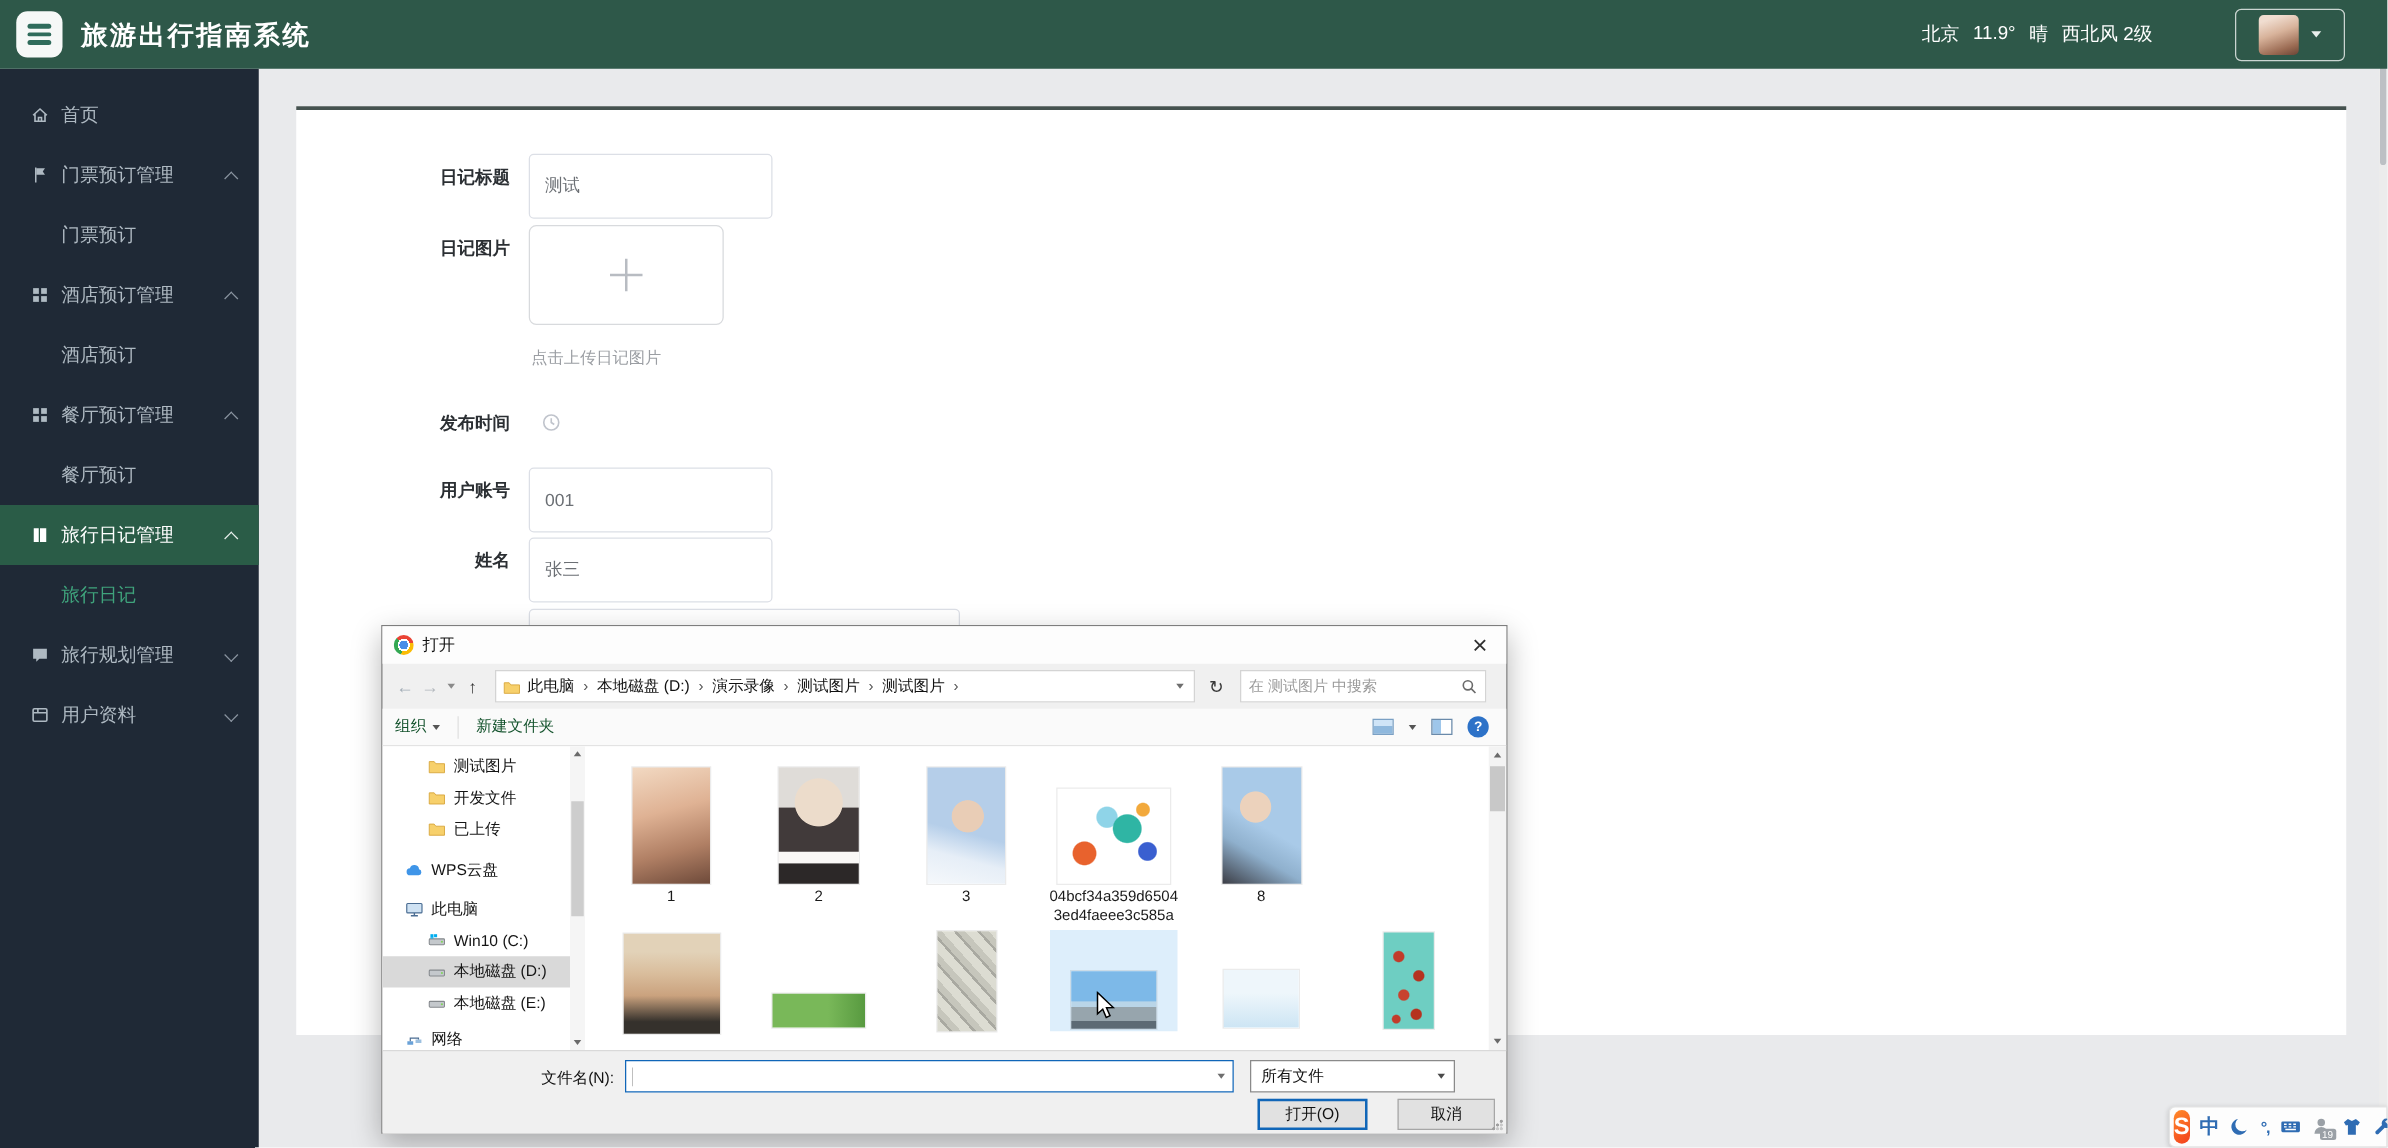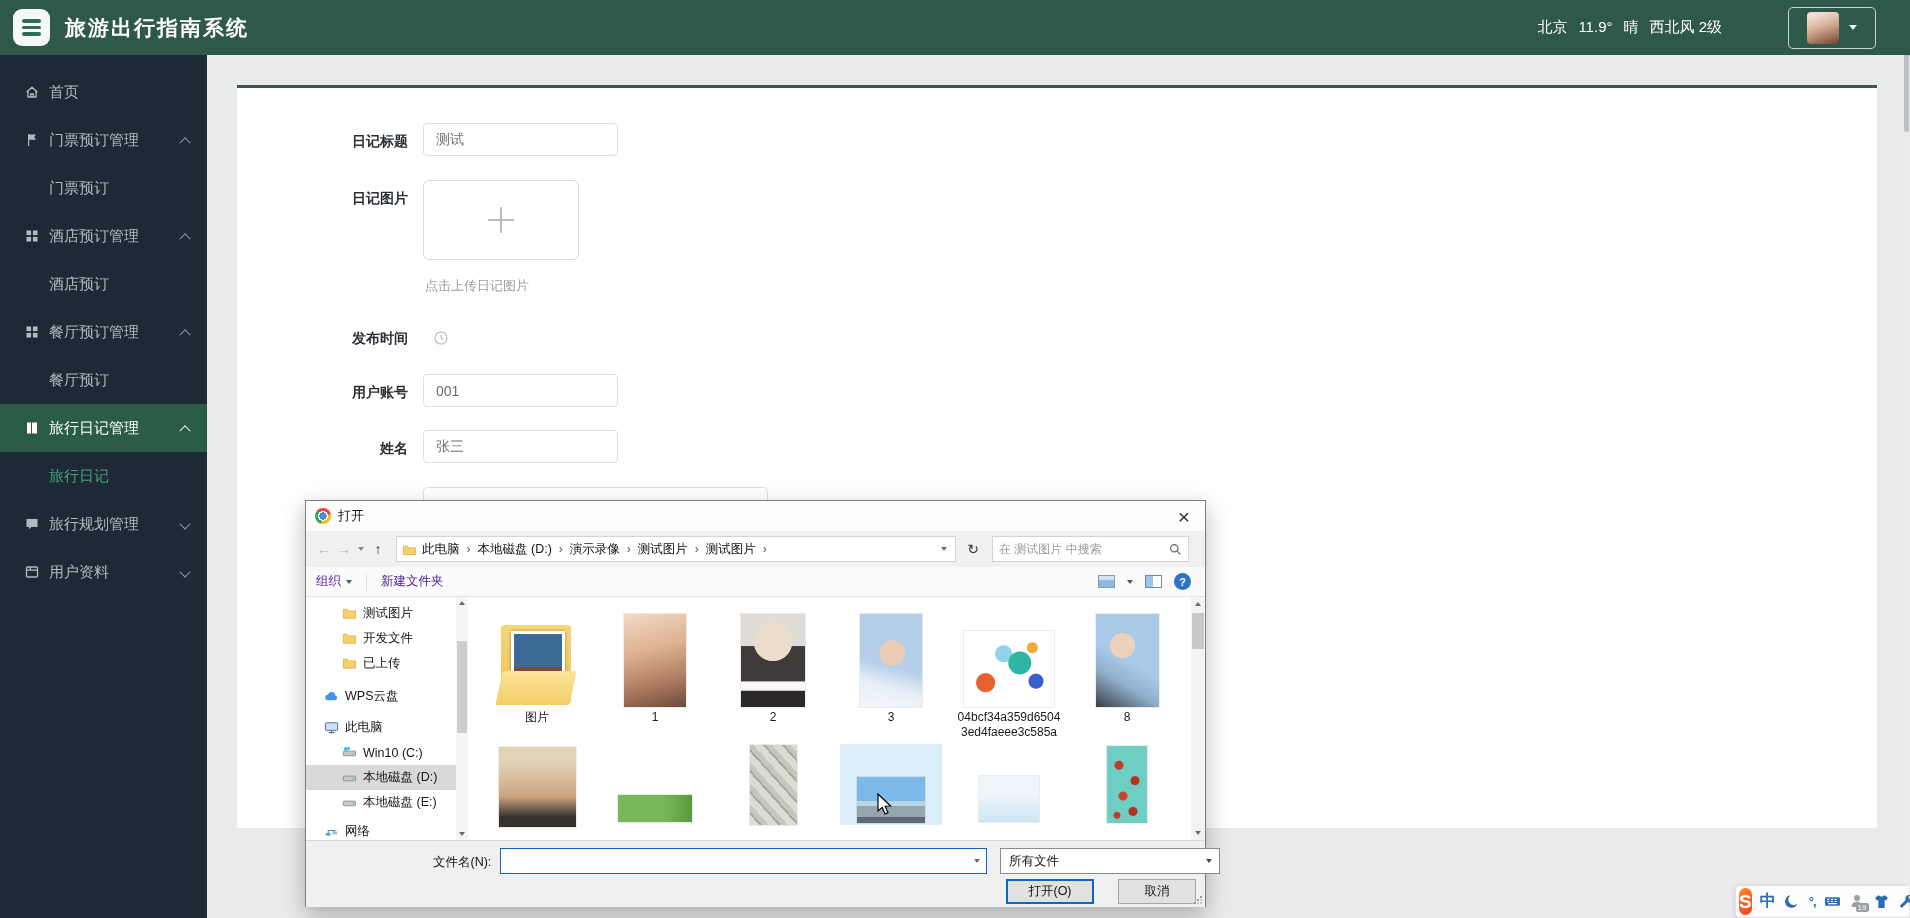--- a/index.html
+++ b/index.html
@@ -37,21 +37,21 @@
     margin-left:auto; }
   .chev.up { transform:rotate(-135deg) translate(-2px,-2px); }
   .chev.down { transform:rotate(45deg); }
   .active-parent .chev { border-color:#e8efec; }
 
   
   .card { position:absolute; left:237px; top:85px; width:1640px; height:743px;
     background:#ffffff; border-top:3px solid #45524f; z-index:1; }
   .f-label { position:absolute; left:46px; width:125px; text-align:right;
     font-size:14px; font-weight:700; color:#2b2f33; }
-  .f-input { position:absolute; left:186px; height:33px; background:#fff;
+  .f-input { position:absolute; left:186px; height:52px; background:#fff;
     border:1px solid #dcdfe6; border-radius:4px; font-size:14px; color:#6b6f74;
     padding:0 12px; font-family:inherit; outline:none; }
   .upload-box { position:absolute; left:186px; top:92px; width:156px; height:80px;
     border:1px solid #d8dadd; border-radius:6px; cursor:pointer; }
   .plus { position:absolute; left:50%; top:50%; width:26px; height:26px; transform:translate(-50%,-50%); }
   .plus::before, .plus::after { content:""; position:absolute; background:#b8bcc2; }
   .plus::before { left:12px; top:0; width:2px; height:26px; }
   .plus::after { left:0; top:12px; width:26px; height:2px; }
   .hint { position:absolute; left:188px; top:189px; font-size:13px; color:#9b9ea3; }
   .time-input { padding-left:32px; }
@@ -88,21 +88,21 @@
     border-left:3.5px solid transparent; border-right:3.5px solid transparent; border-top:4.5px solid #6e6e6e; }
   .b-refresh { margin-left:6px; width:22px; }
   .b-refresh::before { content:"↻"; color:#3a3a3a; font-size:14px; }
   .search-box { margin-left:8px; width:197px; height:26px; background:#fff; border:1px solid #d4d4d4;
     display:flex; align-items:center; padding:0 6px; }
   .search-box input { flex:1; border:none; outline:none; font-size:12px; color:#333;
     font-family:inherit; background:transparent; }
   .search-box input::placeholder { color:#9a9a9a; }
 
   .dlg-toolbar { position:relative; height:30px; display:flex; align-items:center;
-    background:#fafafa; border-bottom:1px solid #e3e3e3; font-size:12.5px; color:#4c1d95; }
+    background:#fafafa; border-bottom:1px solid #e3e3e3; font-size:12.5px; color:#14532d; }
   .tb-btn { display:flex; align-items:center; gap:5px; padding:0 10px; height:100%; cursor:pointer; }
   .tb-caret { width:0; height:0; border-left:3.5px solid transparent; border-right:3.5px solid transparent;
     border-top:4px solid #555; }
   .tb-sep { width:1px; height:18px; background:#e0e0e0; margin:0 4px; }
   .tb-right { position:absolute; right:14px; top:0; height:100%; display:flex; align-items:center; gap:12px; }
   .ico-view { width:17px; height:13px; border:1px solid #7aa0c4;
     background:linear-gradient(180deg,#cfe4f7 40%,#8fb8dd 41%); }
   .ico-pane { width:17px; height:13px; border:1px solid #6a8aaa;
     background:linear-gradient(90deg,#9ec6ea 0 45%,#ffffff 45%); }
   .ico-help { width:17px; height:17px; border-radius:50%; background:#2d72c8; color:#fff;
@@ -190,21 +190,21 @@
 
   .dlg-bottom { position:relative; height:67px; background:#f0f0f0; border-top:1px solid #d9d9d9; }
   .fn-label { position:absolute; left:127px; top:13px; font-size:12.5px; color:#111; }
   .fn-input { position:absolute; left:194px; top:7px; width:487px; height:26px; background:#fff;
     border:1px solid #1066b8; }
   .fn-input input { position:absolute; left:5px; top:1px; right:20px; height:22px; border:none;
     outline:none; font-size:12.5px; font-family:inherit; }
   .fn-caret-bar { position:absolute; left:5px; top:5px; width:1px; height:15px; background:#000; }
   .fn-drop { position:absolute; right:6px; top:10px; width:0; height:0;
     border-left:3.5px solid transparent; border-right:3.5px solid transparent; border-top:4.5px solid #6e6e6e; }
-  .ft-combo { position:absolute; left:694px; top:7px; width:220px; height:26px; background:#fff;
+  .ft-combo { position:absolute; left:694px; top:7px; width:164px; height:26px; background:#fff;
     border:1px solid #8a8a8a; font-size:12.5px; color:#111; display:flex; align-items:center;
     padding-left:8px; cursor:pointer; }
   .ft-combo .tb-caret { position:absolute; right:7px; border-top-color:#4a4a4a; }
   .btn { position:absolute; top:38px; height:25px; font-size:12.5px; color:#111;
     display:flex; align-items:center; justify-content:center; cursor:pointer; background:#e1e1e1; }
   .btn-open { left:700px; width:88px; border:2px solid #1066b8; }
   .btn-cancel { left:812px; width:78px; border:1px solid #a6a6a6; }
   .grip { position:absolute; right:2px; bottom:2px; width:10px; height:10px;
     background:radial-gradient(circle at 2px 8px,#a0a0a0 0 1px,rgba(0,0,0,0) 1.5px),
       radial-gradient(circle at 5px 5px,#a0a0a0 0 1px,rgba(0,0,0,0) 1.5px),
@@ -485,32 +485,20 @@
           <span class="sb-arrow sb-up"></span>
           <span class="sb-arrow sb-down"></span>
           <span class="sb-thumb"></span>
         </div>
       </div>
 
       <div class="files">
         <div class="frow frow1">
           <div class="tile">
             <div class="thumbwrap">
-                <div class="th-folder">
-                  <span class="back"></span>
-                  <span class="photo">
-                    <i></i>
-                  </span>
-                  <span class="front"></span>
-                </div>
-              </div>
-            <div class="fname">图片</div>
-          </div>
-          <div class="tile">
-            <div class="thumbwrap">
                 <div class="thumb th-p1"></div>
               </div>
             <div class="fname">1</div>
           </div>
           <div class="tile">
             <div class="thumbwrap">
                 <div class="thumb th-p2"></div>
               </div>
             <div class="fname">2</div>
           </div>

